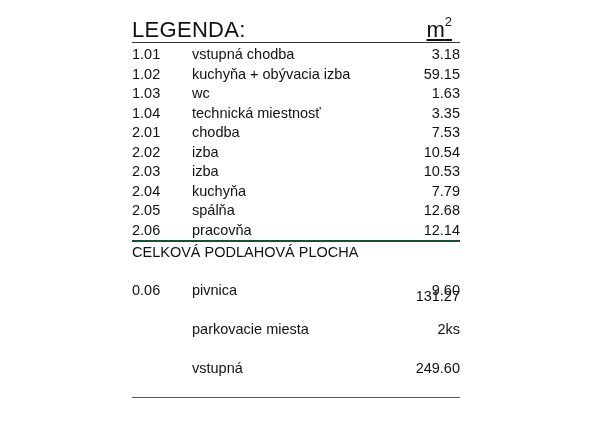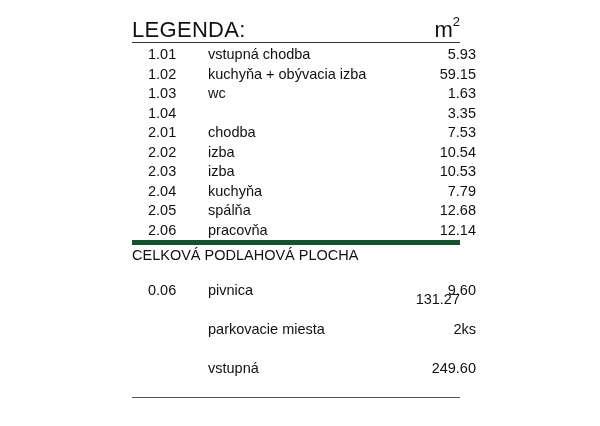--- a/index.html
+++ b/index.html
@@ -2,58 +2,59 @@
 <html><head>
   <meta charset="utf-8">
   <style>
     html, body { margin:0; padding:0; background:#fff; }
     body { width:600px; height:426px; position:relative; overflow:hidden;
       font-family:"Liberation Sans", sans-serif; color:#111; }
     .legend { position:absolute; left:132px; top:0; width:328px; }
     .header { position:absolute; left:0; top:20px; width:328px; height:22px;
       border-bottom:1px solid #333; }
     .title { position:absolute; left:0; bottom:-1px; font-size:22px; letter-spacing:0.3px; }
-    .unit { position:absolute; right:0; bottom:-1px; font-size:22px; }
+    .unit { position:absolute; right:8px; bottom:-1px; font-size:22px;text-decoration:underline; }
     .unit sup { font-size:13px; position:relative; top:-3px; vertical-align:top; }
-    .row { position:absolute; left:16px; width:328px; height:19px; font-size:14.5px; line-height:19px;text-align:right; }
+    .row { position:absolute; left:0; width:328px; height:19px; font-size:14.5px; line-height:19px;text-align:right; }
     .row .code { position:absolute; left:0; }
     .row .name { position:absolute; left:60px; }
     .row .val { position:absolute; right:0; }
-    .total { position:absolute; left:0; top:240px; width:328px; border-top:5px solid #14532d;
+    .total { position:absolute; left:0; top:240px; width:328px; border-top:2px solid #14532d;
       font-size:14.5px; line-height:19px; height:20px; }
     .total .label { position:absolute; left:0; top:1px; }
     .total .val { position:absolute; right:0; top:1px;margin-top:44px; }
     .bottom-line { position:absolute; left:0; top:397px; width:328px; border-top:1px solid #555; }
   </style>
 </head>
 <body>
 
 <div class="legend">
   <div class="header">
     <span class="title">LEGENDA:</span>
     <span class="unit"><span>m</span><sup>2</sup></span>
   </div>
 
   <div class="row" style="top:45px">
     <span class="code">1.01</span>
     <span class="name">vstupná chodba</span>
-    <span class="val">5.93</span>
+    <span class="val">3.18</span>
   </div>
   <div class="row" style="top:64.5px">
     <span class="code">1.02</span>
     <span class="name">kuchyňa + obývacia izba</span>
     <span class="val">59.15</span>
   </div>
   <div class="row" style="top:84px">
     <span class="code">1.03</span>
     <span class="name">wc</span>
     <span class="val">1.63</span>
   </div>
   <div class="row" style="top:103.5px">
     <span class="code">1.04</span>
+    <span class="name">technická miestnosť</span>
     <span class="val">3.35</span>
   </div>
   <div class="row" style="top:123px">
     <span class="code">2.01</span>
     <span class="name">chodba</span>
     <span class="val">7.53</span>
   </div>
   <div class="row" style="top:142.5px">
     <span class="code">2.02</span>
     <span class="name">izba</span>

